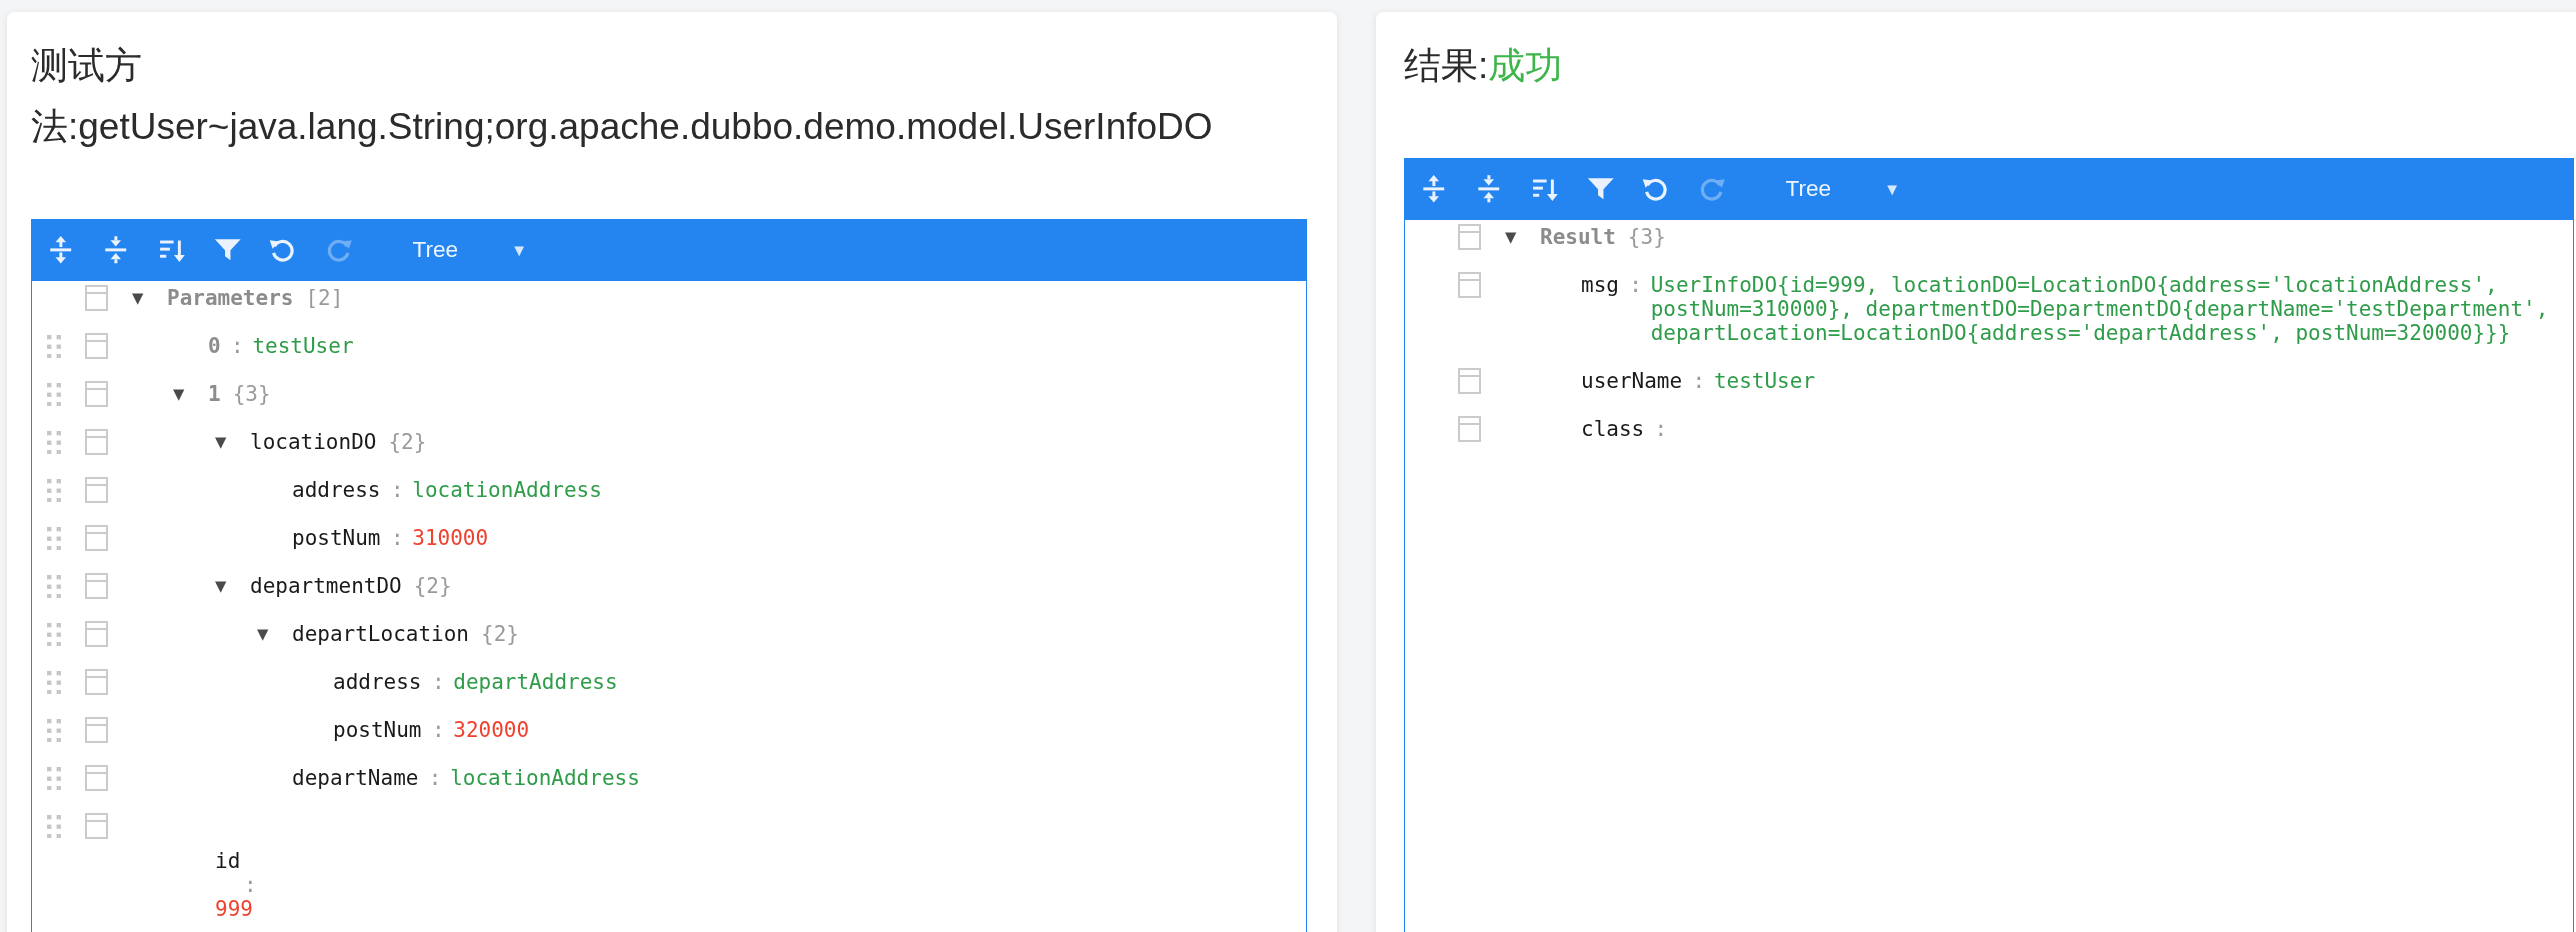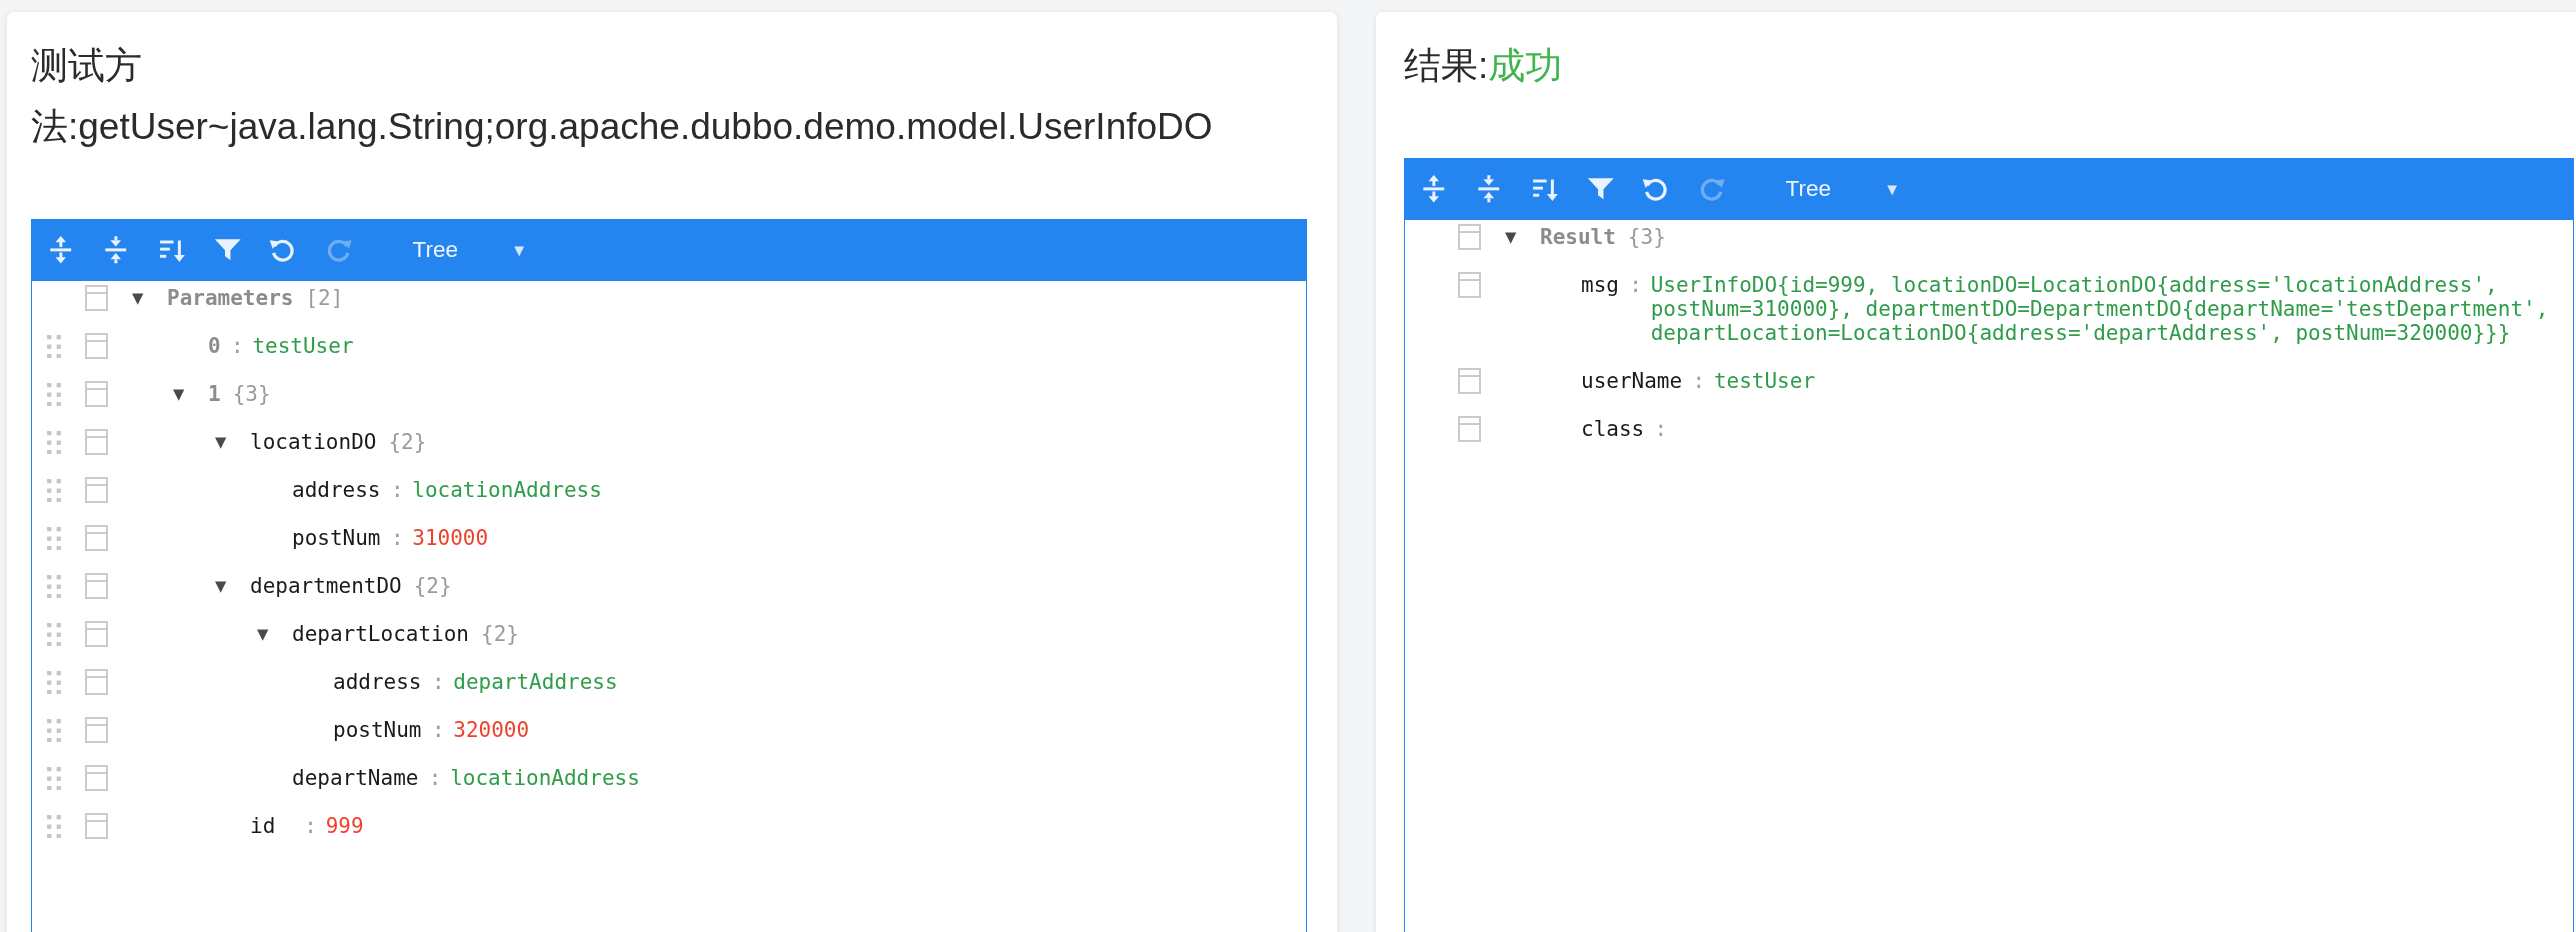--- a/index.html
+++ b/index.html
@@ -318,21 +318,21 @@
               <svg width="14" height="23.4" viewBox="0 0 16 27">
                 <rect x="0" y="0" width="5" height="5"></rect>
                 <rect x="11" y="0" width="5" height="5"></rect>
                 <rect x="0" y="11" width="5" height="5"></rect>
                 <rect x="11" y="11" width="5" height="5"></rect>
                 <rect x="0" y="22" width="5" height="5"></rect>
                 <rect x="11" y="22" width="5" height="5"></rect>
               </svg>
             </span>
             <span class="je-sq"></span>
-            <div class="je-content" style="padding-left: 183px;">
+            <div class="je-content" style="padding-left: 183px; flex-direction: column;">
               <span class="je-expander"></span>
               <span class="je-field">id</span>
               <span class="je-sep wide">:</span>
               <span class="je-value number">999</span>
             </div>
           </div>
         </div>
     </div>
   </section>
 

